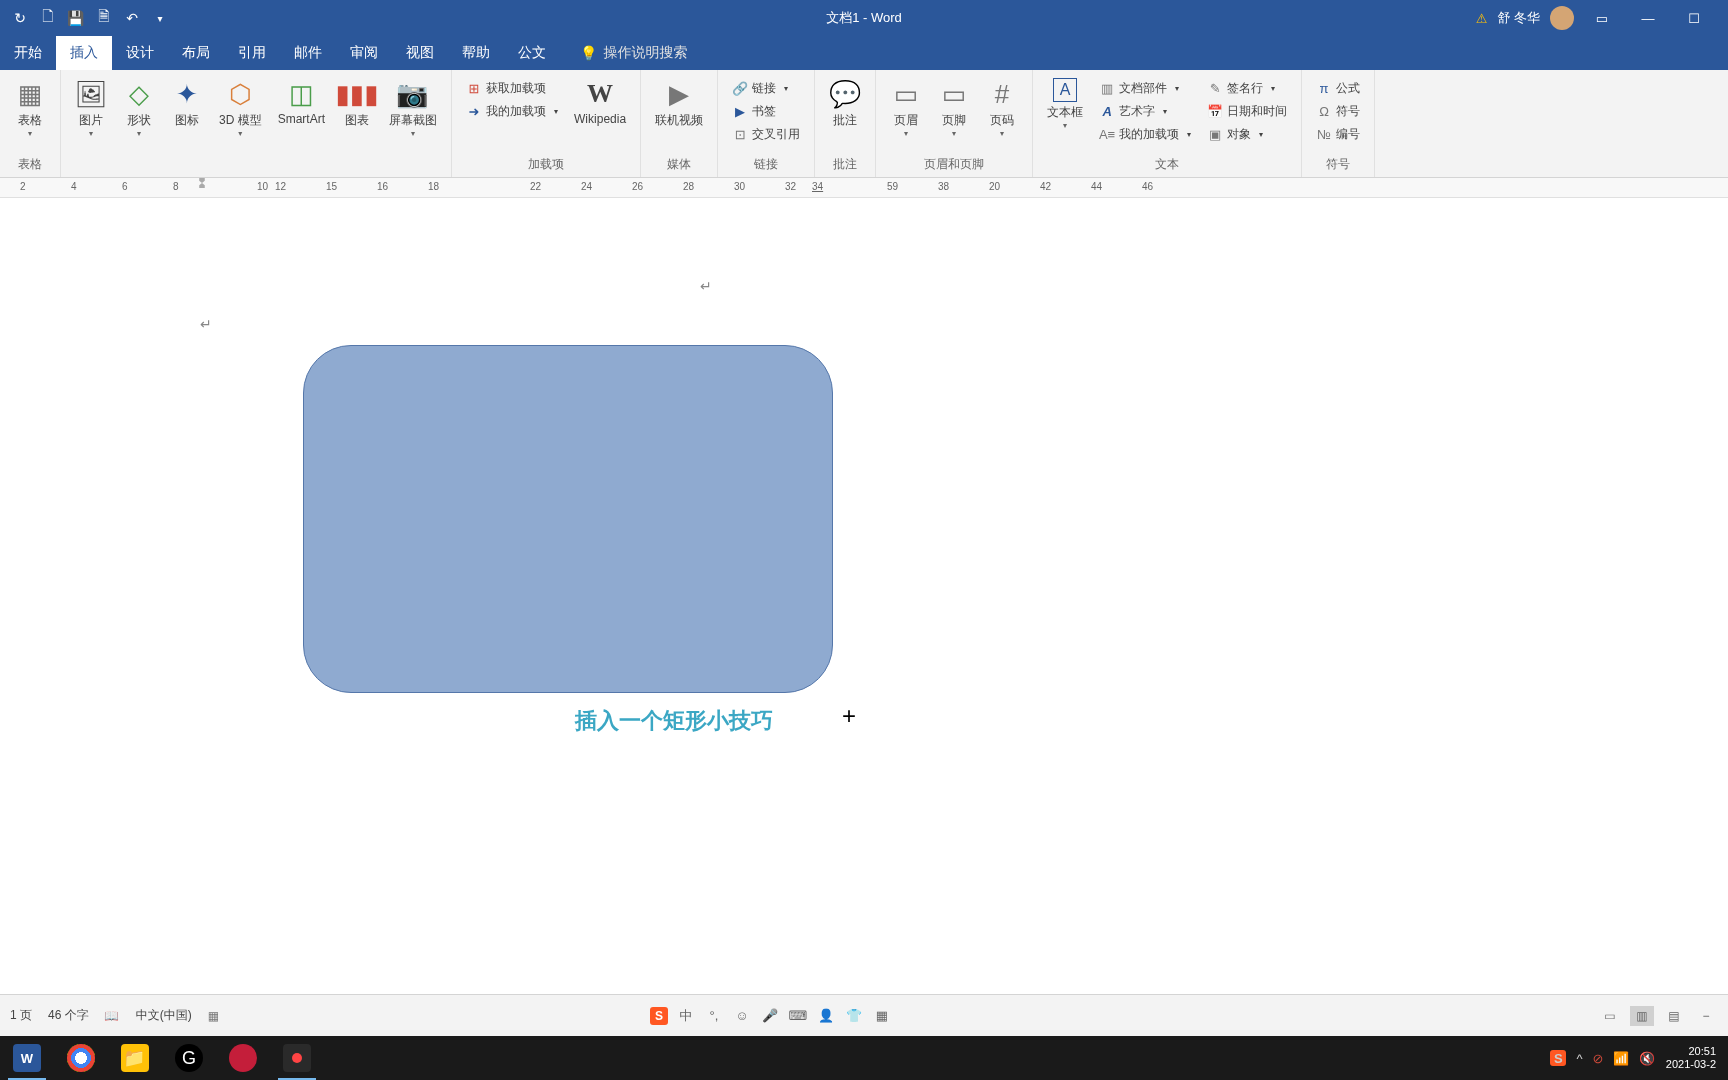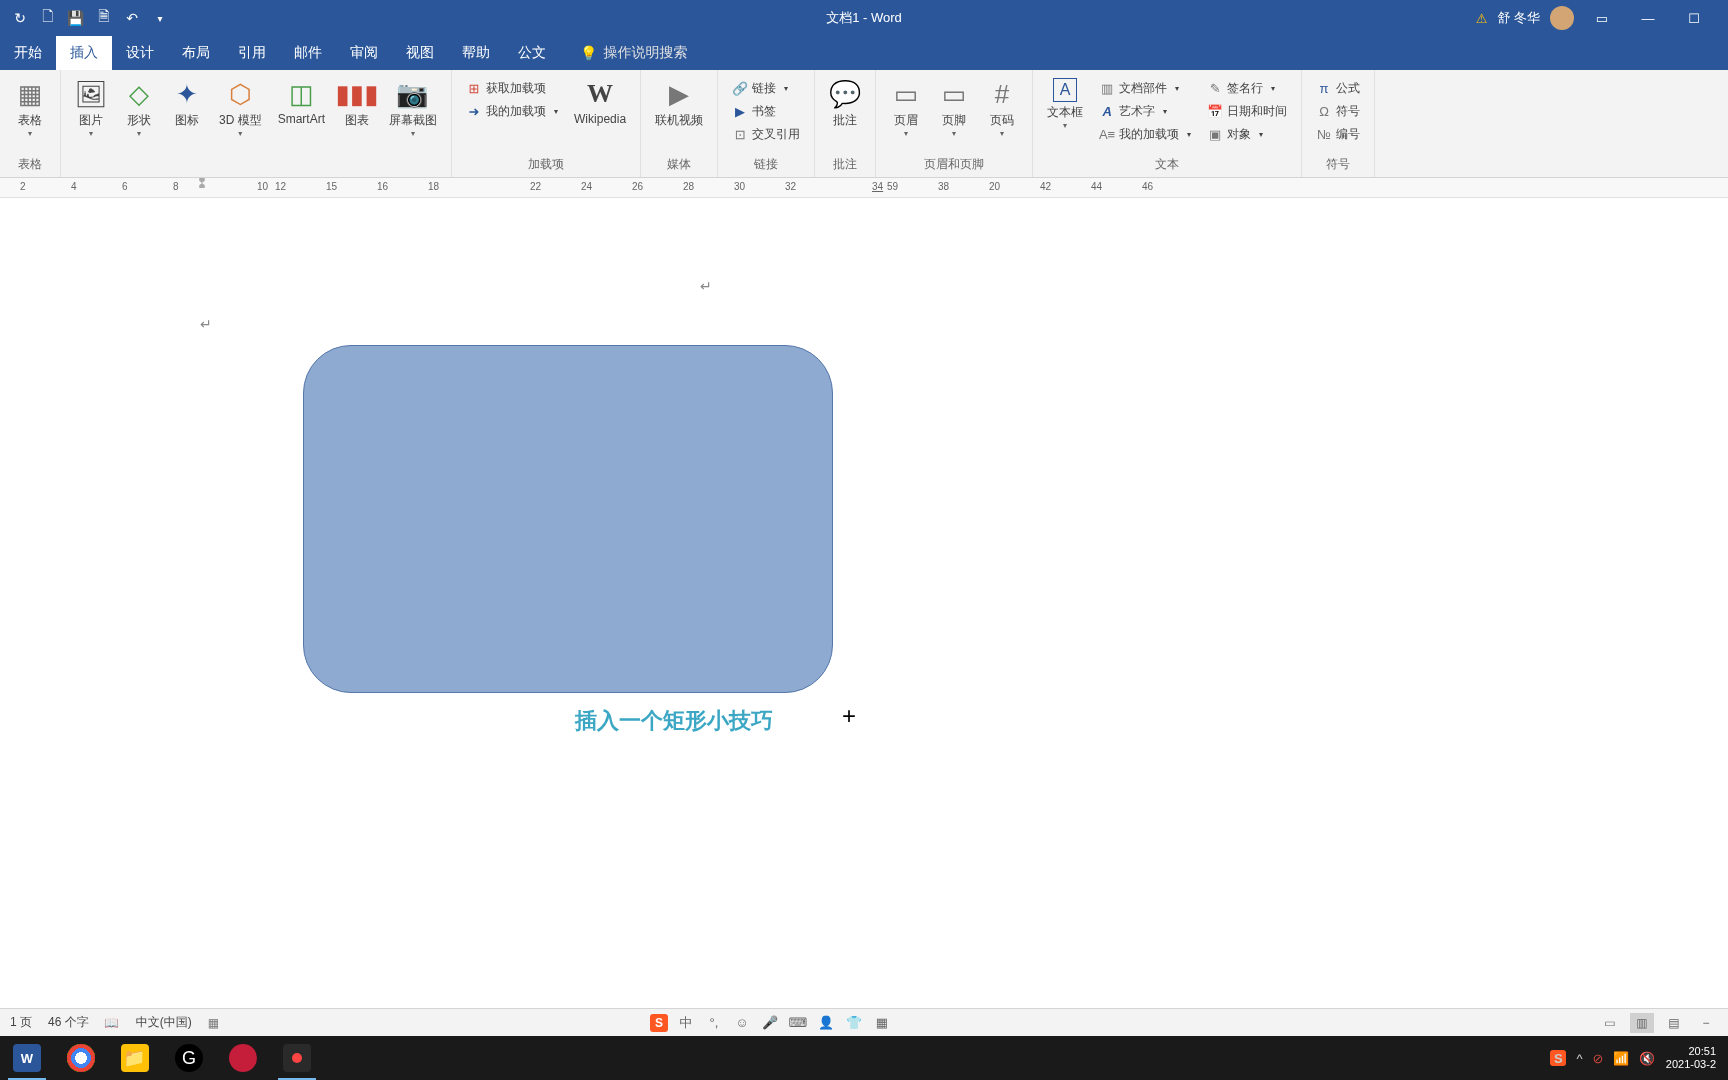--- a/index.html
+++ b/index.html
@@ -47,21 +47,21 @@
 .idcard-row { position: absolute; font-size: 13px; color: #333; font-weight: bold; }
 .idcard-blur { position: absolute; background: rgba(180,180,180,0.7); filter: blur(3px); height: 18px; }
 .para-mark { position: absolute; left: 700px; top: 80px; font-size: 14px; color: #888; }
 .cursor-mark2 { position: absolute; left: 200px; top: 118px; font-size: 14px; color: #888; }
 
 .rounded-rect { position: absolute; left: 303px; top: 147px; width: 530px; height: 348px; background: #8faad0; border: 1px solid #5577aa; border-radius: 48px; }
 .draw-cursor { position: absolute; left: 842px; top: 504px; font-size: 24px; color: #000; font-weight: 300; }
 .caption-text { position: absolute; left: 575px; top: 508px; font-size: 22px; font-weight: bold; color: #3ba7c4; text-shadow: 1px 1px 0 #fff, -1px -1px 0 #fff, 1px -1px 0 #fff, -1px 1px 0 #fff; }
 
 
-.statusbar { position: absolute; bottom: 44px; left: 0; right: 0; height: 28px; background: #f3f3f3; border-top: 1px solid #d4d4d4; display: flex; align-items: center; font-size: 12px; color: #444; padding: 0 10px; gap: 16px; }
+.statusbar { position: absolute; bottom: 44px; left: 0; right: 0; height: 42px; background: #f3f3f3; border-top: 1px solid #d4d4d4; display: flex; align-items: center; font-size: 12px; color: #444; padding: 0 10px; gap: 16px; }
 .statusbar-right { margin-left: auto; display: flex; align-items: center; gap: 8px; }
 .view-btn { width: 24px; height: 20px; display: flex; align-items: center; justify-content: center; cursor: pointer; color: #666; }
 .view-btn.active { background: #d0d0d0; }
 .ime-bar { position: absolute; left: 650px; display: flex; align-items: center; gap: 8px; }
 .ime-icon { width: 20px; height: 20px; display: flex; align-items: center; justify-content: center; font-size: 13px; color: #666; }
 .sogou { background: #ff5722; color: #fff; border-radius: 3px; font-weight: bold; font-size: 12px; width: 18px; height: 18px; }
 
 
 .taskbar { position: absolute; bottom: 0; left: 0; right: 0; height: 44px; background: #1a1a1a; display: flex; align-items: center; }
 .task-item { width: 54px; height: 44px; display: flex; align-items: center; justify-content: center; cursor: pointer; position: relative; }
@@ -333,21 +333,21 @@
       <span class="ruler-mark" style="left: 326px;">15</span>
       <span class="ruler-mark" style="left: 377px;">16</span>
       <span class="ruler-mark" style="left: 428px;">18</span>
       <span class="ruler-mark" style="left: 479px; margin-top: 36px;">20</span>
       <span class="ruler-mark" style="left: 530px;">22</span>
       <span class="ruler-mark" style="left: 581px;">24</span>
       <span class="ruler-mark" style="left: 632px;">26</span>
       <span class="ruler-mark" style="left: 683px;">28</span>
       <span class="ruler-mark" style="left: 734px;">30</span>
       <span class="ruler-mark" style="left: 785px; text-align: right;">32</span>
-      <span class="ruler-mark" style="left: 872px; text-decoration: underline;">34</span>
+      <span class="ruler-mark" style="left: 812px; text-decoration: underline;">34</span>
       <span class="ruler-mark" style="left: 887px;">59</span>
       <span class="ruler-mark" style="left: 938px;">38</span>
       <span class="ruler-mark" style="left: 989px;">20</span>
       <span class="ruler-mark" style="left: 1040px;">42</span>
       <span class="ruler-mark" style="left: 1091px;">44</span>
       <span class="ruler-mark" style="left: 1142px;">46</span>
     </div>
   <svg class="ruler-indent" viewBox="0 0 10 18">
       <polygon points="0,0 10,0 10,5 5,9 0,5" fill="#aaa"></polygon>
       <polygon points="5,9 10,13 10,18 0,18 0,13" fill="#aaa"></polygon>

